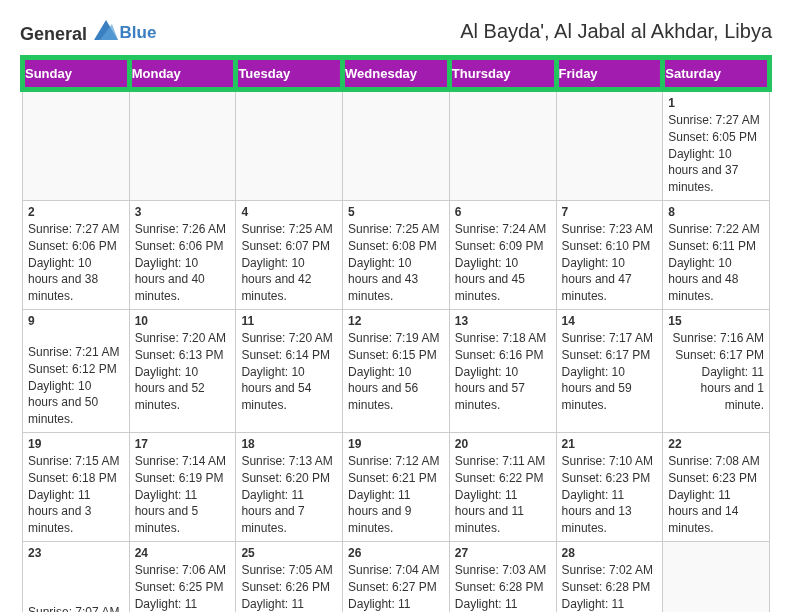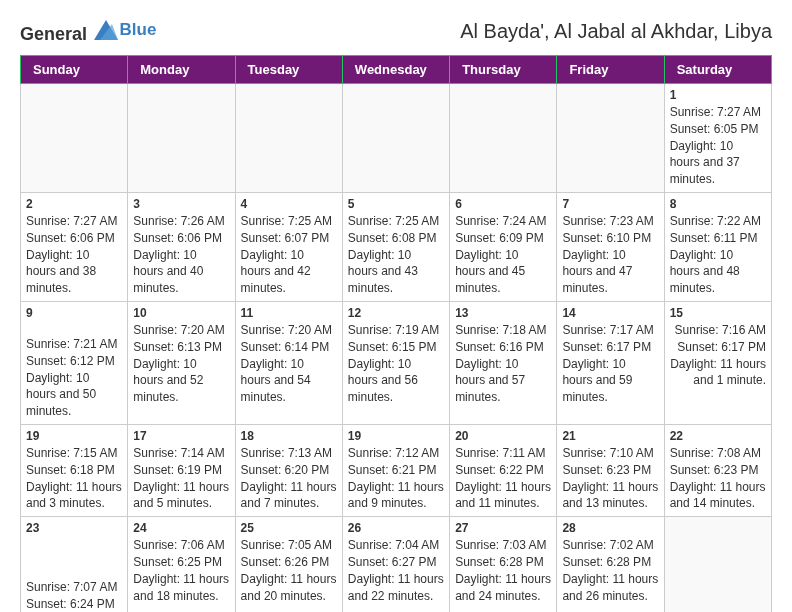--- a/index.html
+++ b/index.html
@@ -11,21 +11,21 @@
       padding: 20px;
     }
     .header-area {
       display: flex;
       align-items: flex-start;
       justify-content: space-between;
       margin-bottom: 10px;
     }
     .logo {
       display: flex;
-      align-items: flex-start;
+      align-items: center;
       gap: 2px;
     }
     .logo-text-general {
       font-size: 18px;
       font-weight: bold;
       color: #333;
     }
     .logo-text-blue {
       font-size: 17px;
       font-weight: bold;
@@ -47,27 +47,27 @@
     .subtitle {
       font-size: 20px;
       color: #333;
     }
     .calendar {
       width: 100%;
       border-collapse: collapse;
       border: 1px solid #ccc;
     }
     .calendar th {
-      background-color: #701a75;
+      background-color: #a21caf;
       color: #fff;
       font-size: 13px;
       font-weight: bold;
-      padding: 6px 12px;
+      padding: 6px 0;
       text-align: left;
-      border: 1px solid #22c55e;
+      border: 5px solid #22c55e;
     }
     .calendar td {
       width: 107px;
       min-height: 80px;
       vertical-align: top;
       padding: 4px 5px;
       border: 1px solid #ccc;
       font-size: 10.5px;
       color: #333;
       background: #fff;

